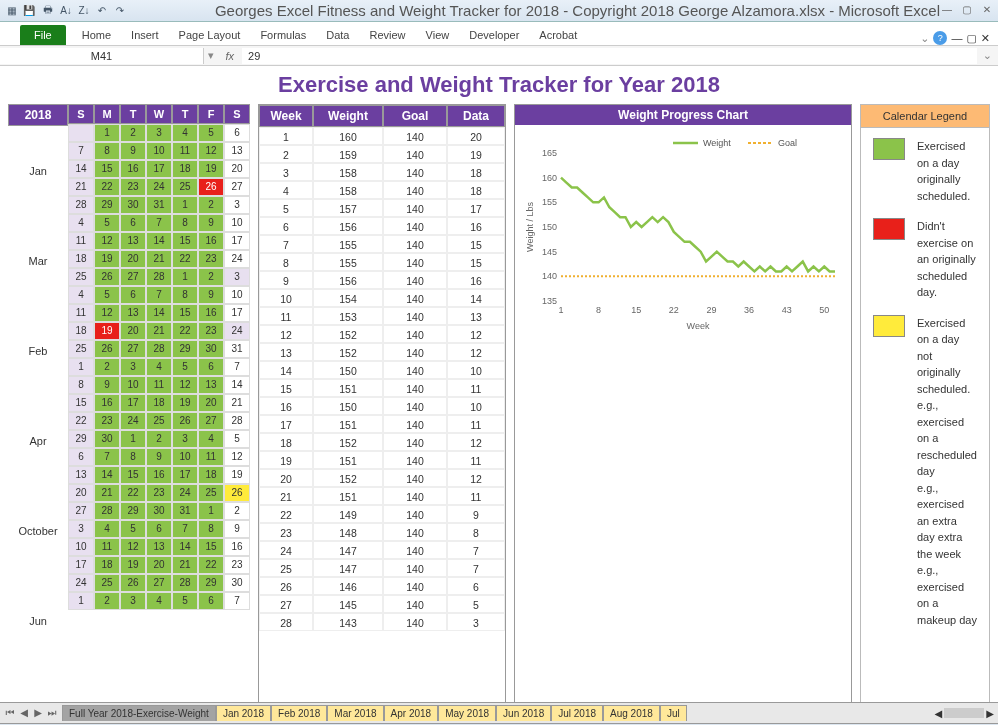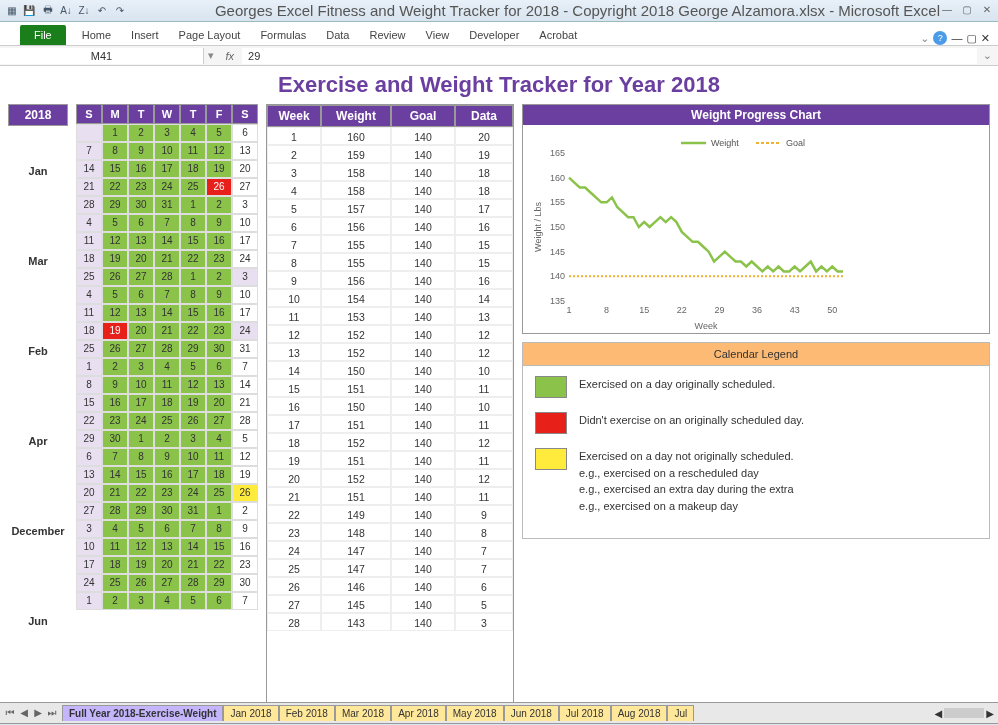--- a/index.html
+++ b/index.html
@@ -15,54 +15,54 @@
 .tab{padding:4px 10px;font-size:11px;color:#444;cursor:pointer}
 .ribbon-right{margin-left:auto;display:flex;gap:4px;padding-right:8px;align-items:center}
 .help-icon{width:14px;height:14px;background:#4a9ce8;border-radius:50%;color:#fff;font-size:9px;text-align:center;line-height:14px}
 .formula-bar{height:20px;border-bottom:1px solid #ccc;display:flex;align-items:center;background:#f5f5f5}
 .name-box{width:204px;border-right:1px solid #ccc;padding:2px 6px;font-size:11px;text-align:center;background:#fff}
 .fx{padding:0 8px;font-style:italic;color:#666}
 .formula-input{flex:1;padding:2px 6px;background:#fff;font-size:11px}
 .sheet{height:636px;overflow:hidden;padding:4px 8px;position:relative}
 .main-title{text-align:center;font-size:22px;font-weight:bold;color:#6b3fa0;padding:2px 0 6px}
 .content{display:flex;gap:8px;height:600px}
-.cal-section{display:flex;gap:8px}
+.cal-section{display:flex;gap:0}
 .year-col{width:60px}
 .year-hdr{background:#6b3fa0;color:#fff;text-align:center;padding:3px;font-weight:bold;font-size:12px;border:1px solid #999}
-.month-label{height:90px;display:flex;align-items:center;justify-content:center;font-size:11px;font-weight:bold}
+.month-label{height:90px;display:flex;align-items:center;justify-content:center;font-size:11px;font-weight:normal}
 .cal-grid{}
 .cal-hdr{display:flex}
 .cal-hdr div{width:26px;background:#6b3fa0;color:#fff;text-align:center;padding:3px 0;font-weight:bold;font-size:11px;border:1px solid #999}
 .cal-row{display:flex}
 .cal-cell{width:26px;height:18px;border:1px solid #ddd;text-align:center;font-size:10px;line-height:16px;background:#fff}
 .g{background:#8bc34a}
 .lg{background:#e8e0f0}
 .r{background:#e8201a;color:#fff}
 .y{background:#ffeb3b}
 .week-table{border:1px solid #999}
 .wt-hdr{display:flex;background:#6b3fa0;color:#fff;font-weight:bold}
 .wt-hdr div{padding:3px 0;text-align:center;border:1px solid #999;font-size:12px}
 .wt-row{display:flex}
 .wt-row div{padding:1px 0;text-align:center;border:1px solid #eee;font-size:10.5px;height:18px;line-height:16px}
 .wc1{width:54px}.wc2{width:70px}.wc3{width:64px}.wc4{width:58px}
-.right-col{flex:1;display:flex;flex-direction:column;gap:8px}
+.right-col{flex:1;display:flex;flex-direction:row;gap:8px}
 .chart-box{border:1px solid #999}
 .chart-hdr{background:#6b3fa0;color:#fff;text-align:center;padding:3px;font-weight:bold;font-size:12px}
 .chart-body{height:208px;background:#fff;position:relative;padding:8px}
 .legend-box{border:1px solid #bbb}
 .legend-hdr{background:#fdba74;text-align:center;padding:5px;font-size:11px;border-bottom:1px solid #bbb}
 .legend-body{padding:10px 12px}
 .legend-item{display:flex;gap:12px;margin-bottom:14px;align-items:flex-start}
 .legend-sw{width:32px;height:22px;border:1px solid #888;flex-shrink:0}
 .legend-txt{font-size:11px;line-height:1.5}
 .sheet-tabs{height:21px;background:#e8e8e8;border-top:1px solid #999;display:flex;align-items:center;font-size:10px}
 .nav-btns{display:flex;padding:0 4px;gap:2px}
 .nav-btns span{width:12px;text-align:center;color:#666}
 .stab{padding:2px 6px;background:#ffe89a;border:1px solid #999;border-bottom:none;white-space:nowrap;cursor:pointer}
-.stab.active{background:#c4b5fd;font-weight:bold}
+.stab.active{background:#a3a3a3;font-weight:normal}
 .status-bar{height:20px;background:#dce6f0;border-top:1px solid #999;display:flex;align-items:center;padding:0 8px;font-size:10px;color:#555}
 svg{display:block}
 </style>
 </head>
 <body>
 
 <div class="titlebar">
   <div class="qat">
     <span class="qat-btn">▦</span>
     <span class="qat-btn">💾</span>
@@ -114,21 +114,21 @@
   <div class="main-title">Exercise and Weight Tracker for Year 2018</div>
   <div class="content">
     <div class="cal-section">
       <div class="year-col">
         <div class="year-hdr">2018</div>
         <div id="month-labels">
             <div class="month-label">Jan</div>
             <div class="month-label">Mar</div>
             <div class="month-label">Feb</div>
             <div class="month-label">Apr</div>
-            <div class="month-label">December</div>
+            <div class="month-label">October</div>
             <div class="month-label">Jun</div>
           </div>
       </div>
       <div class="cal-grid">
         <div class="cal-hdr" id="cal-hdr">
             <div>S</div>
             <div>M</div>
             <div>T</div>
             <div>W</div>
             <div>T</div>
@@ -606,21 +606,21 @@
               <div class="legend-sw" style="background: rgb(232, 32, 26);"></div>
               <div class="legend-txt">
                 <div>Didn't exercise on an originally scheduled day.</div>
               </div>
             </div>
             <div class="legend-item">
               <div class="legend-sw" style="background: rgb(255, 235, 59);"></div>
               <div class="legend-txt">
                 <div>Exercised on a day not originally scheduled.</div>
                 <div>e.g., exercised on a rescheduled day</div>
-                <div>e.g., exercised an extra day during the extra</div>
+                <div>e.g., exercised an extra day extra the week</div>
                 <div>e.g., exercised on a makeup day</div>
               </div>
             </div>
           </div>
       </div>
     </div>
   </div>
 </div>
 
 <div class="sheet-tabs">

